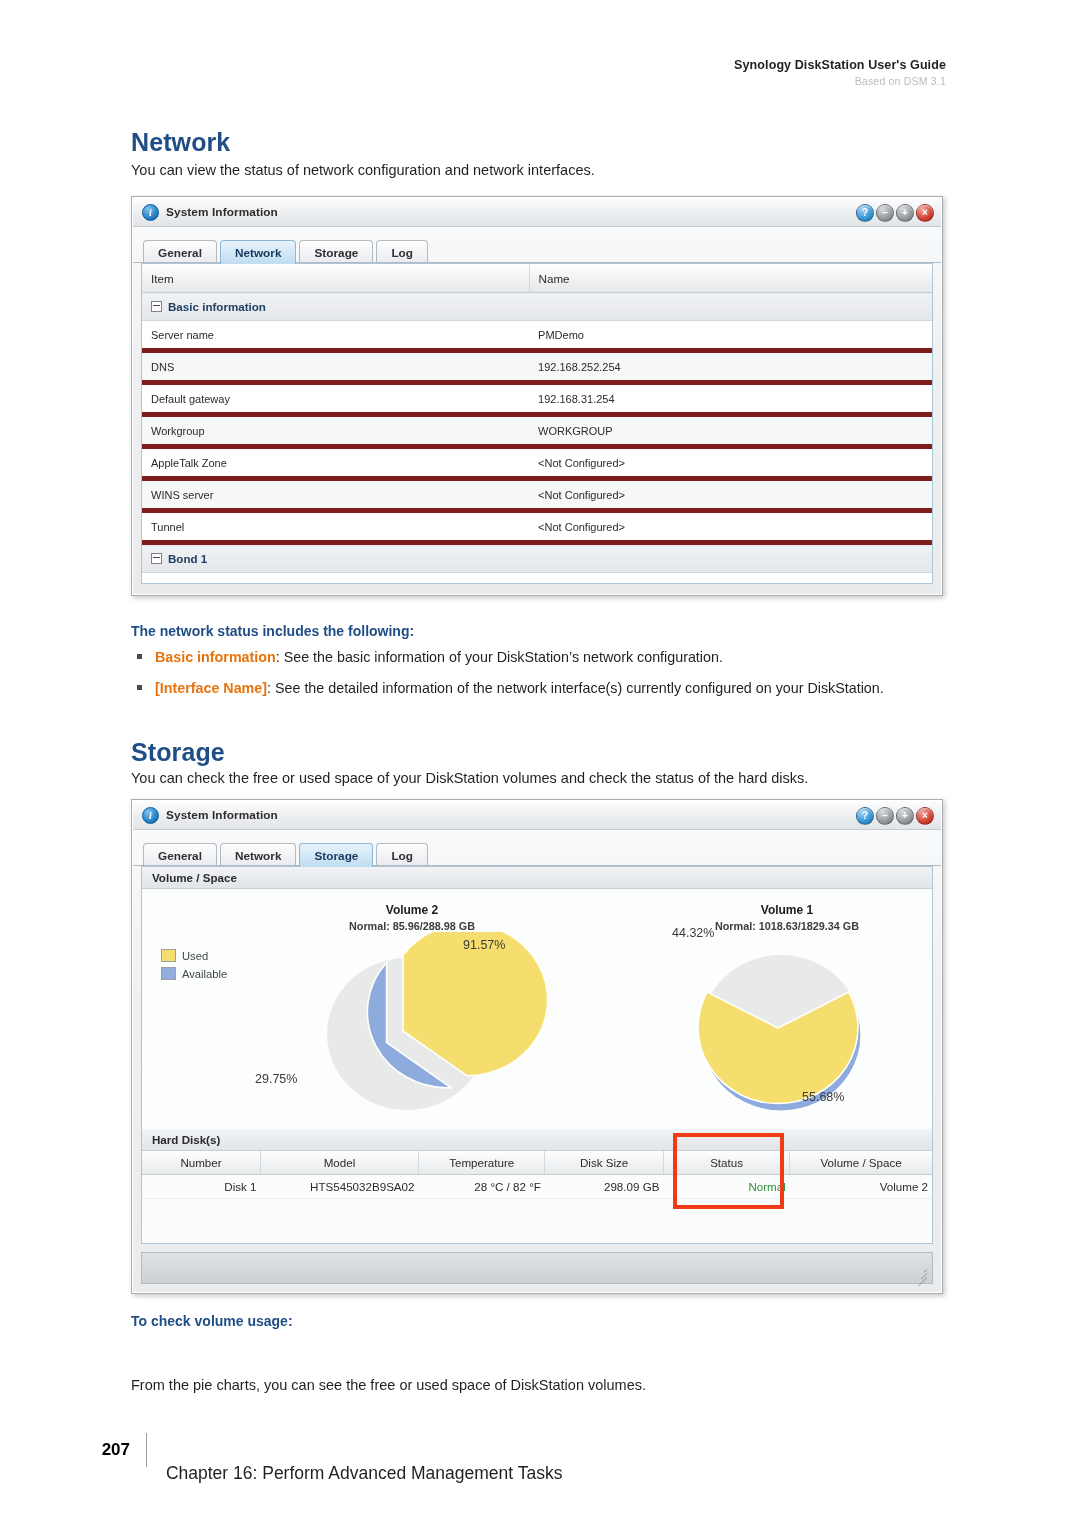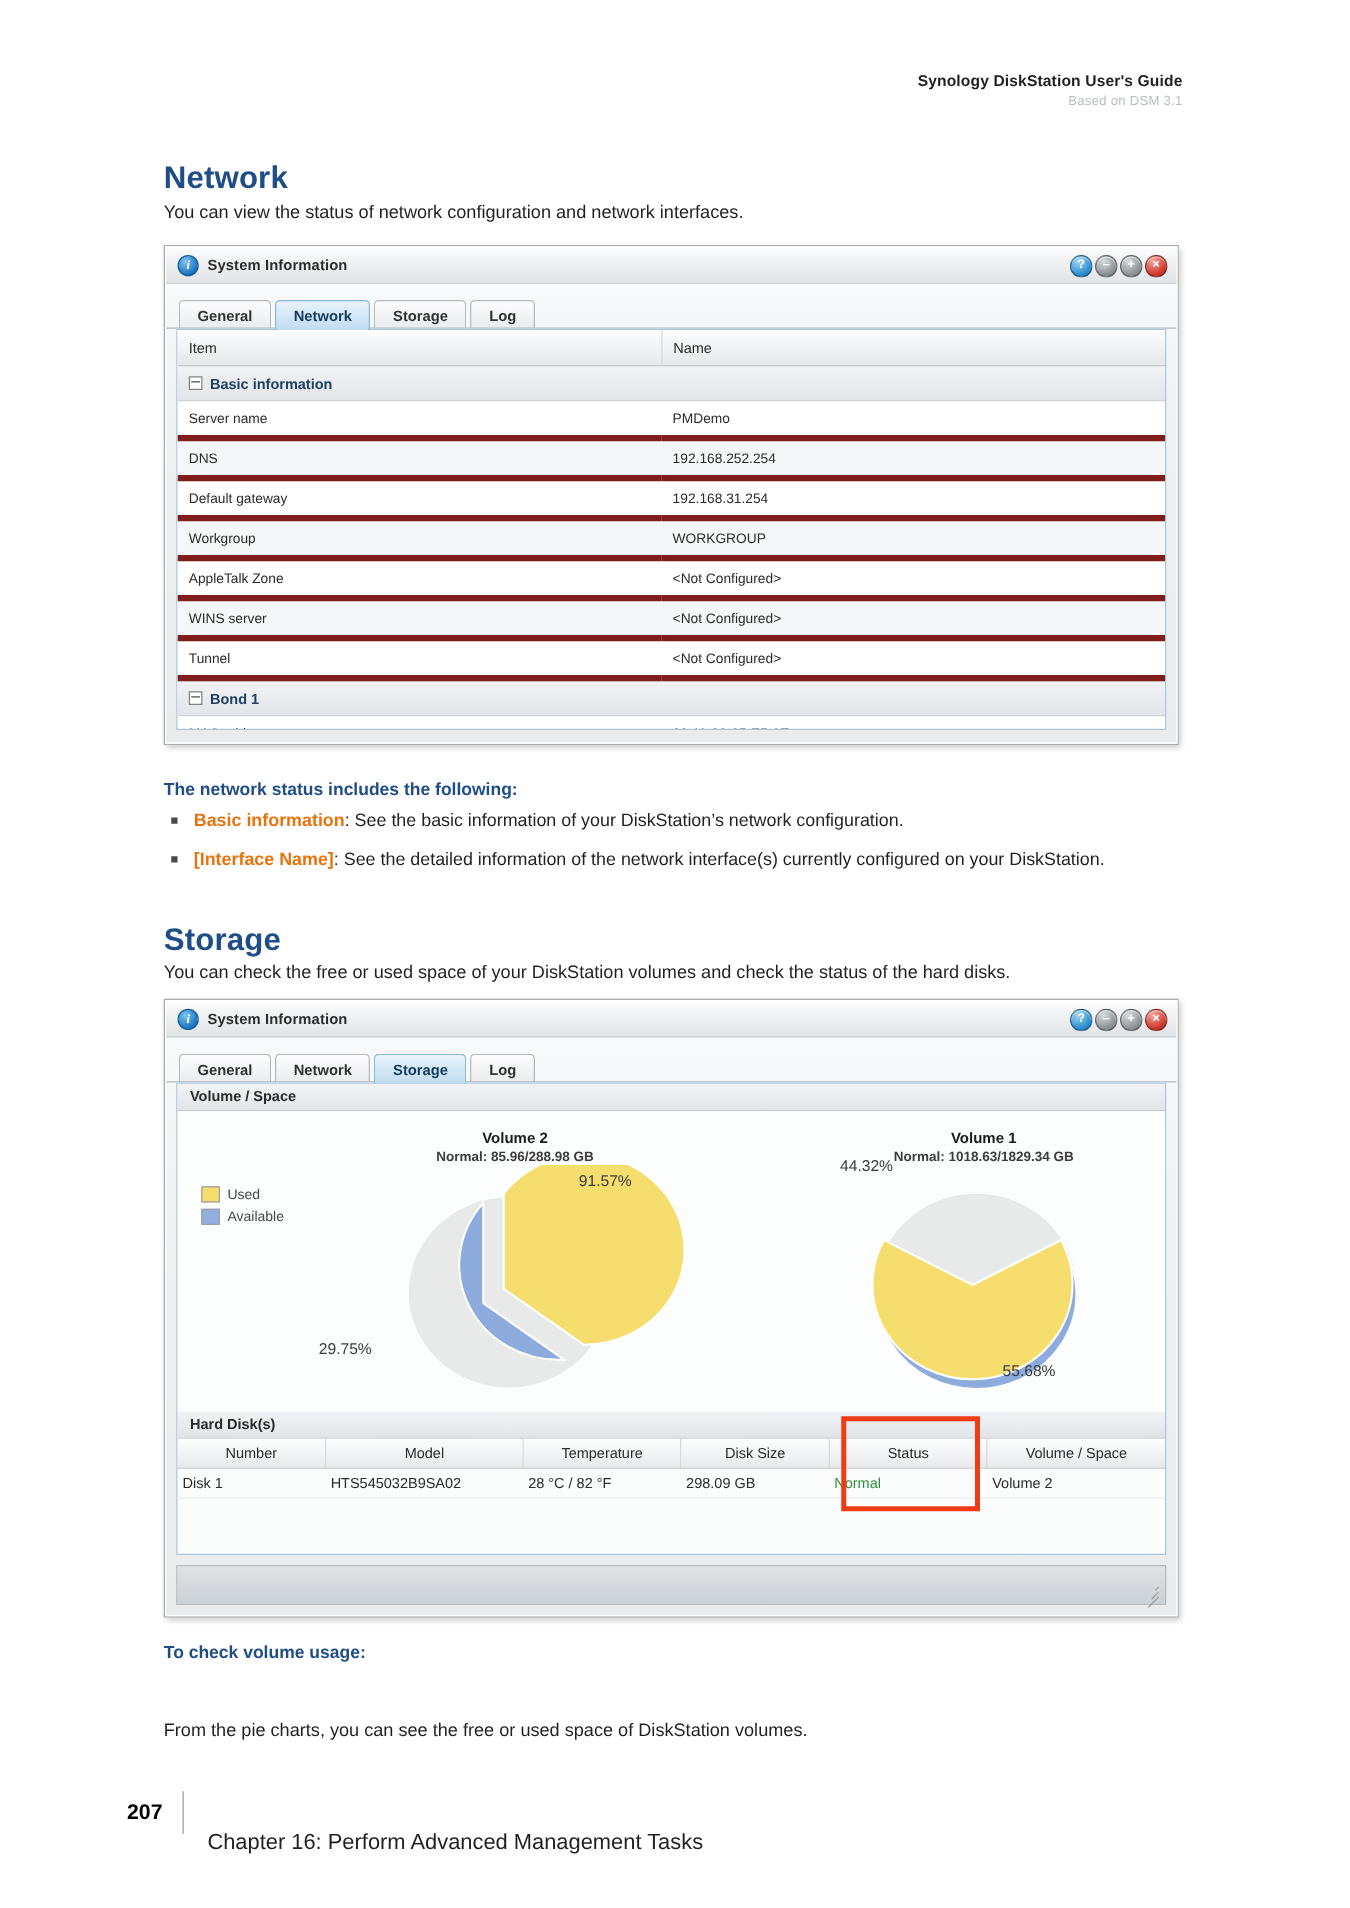--- a/index.html
+++ b/index.html
@@ -215,21 +215,21 @@
   .hd-tbl { width:100%; border-collapse:collapse; table-layout:fixed; }
   .hd-tbl th {
     font-size:11.6px; font-weight:normal; color:#2b2b2b;
     padding:5px 4px; text-align:center;
     background:linear-gradient(#fefefe,#eff1f3 60%,#e7e9eb);
     border-bottom:1px solid #c9cdd0;
     border-right:1px solid #d7dadd;
   }
   .hd-tbl td {
     font-size:11.6px; color:#2b2b2b;
-    padding:5px 4px; text-align:left;
+    padding:5px 4px; text-align:right;
     border-bottom:1px solid #eceeef;
   }
   .hd-tbl td.ok { color:#2f8f3f; }
 
   .redbox {
     position:absolute;
     border:4px solid #f03c16;
     box-sizing:border-box;
     pointer-events:none;
   }

